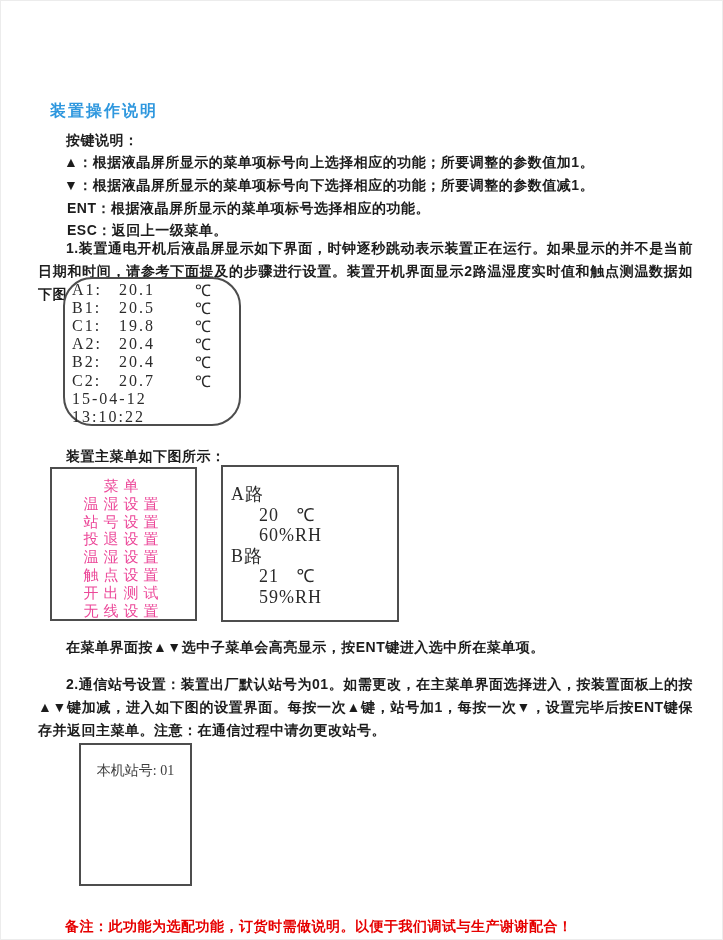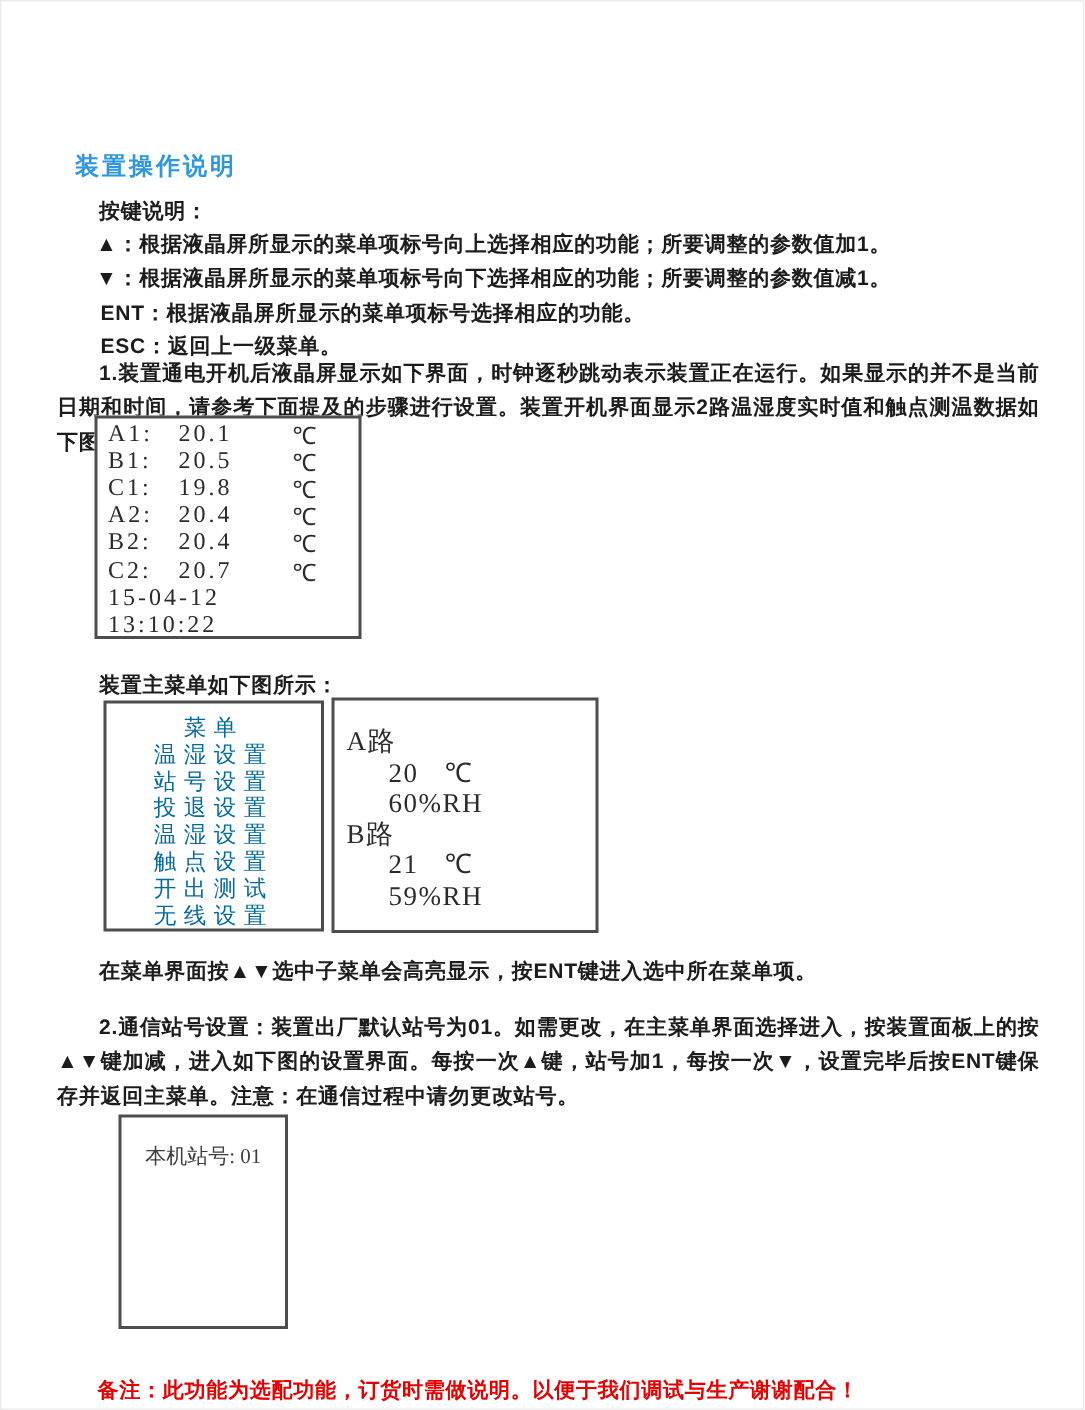--- a/index.html
+++ b/index.html
@@ -88,35 +88,36 @@
     box-sizing: border-box;
     font-family: "Liberation Serif", serif;
     color: #2b2b2b;
   }
   .lcd-main {
     left: 62px; top: 276px;
     width: 178px; height: 149px;
     padding: 2px 0 0 7px;
     font-size: 16px;
     letter-spacing: 2px;
+    border-radius: 29px;
   }
   .lcd-main .lcd-row { display: flex; height: 18.1px; align-items: center; }
   .lcd-main .lcd-label { width: 47px; }
   .lcd-main .lcd-value { width: 76px; }
   .lcd-main .lcd-unit  { width: 34px; }
   .lcd-main .lcd-datetime { height: 18.1px; display: flex; align-items: center; }
 
   .lcd-menu {
-    left: 68px; top: 466px;
+    left: 49px; top: 466px;
     width: 147px; height: 154px;
     padding-top: 9px;
     font-size: 15px;
     letter-spacing: 5px;
     text-align: center;
-    color: #0369a1;
+    color: #ec4899;
   }
   .lcd-menu .menu-line { height: 17.8px; line-height: 17.8px; }
 
   .lcd-channels {
     left: 220px; top: 464px;
     width: 178px; height: 157px;
     padding: 17px 0 0 8px;
     font-size: 18px;
     letter-spacing: 1px;
     color: #2b2b2b;

